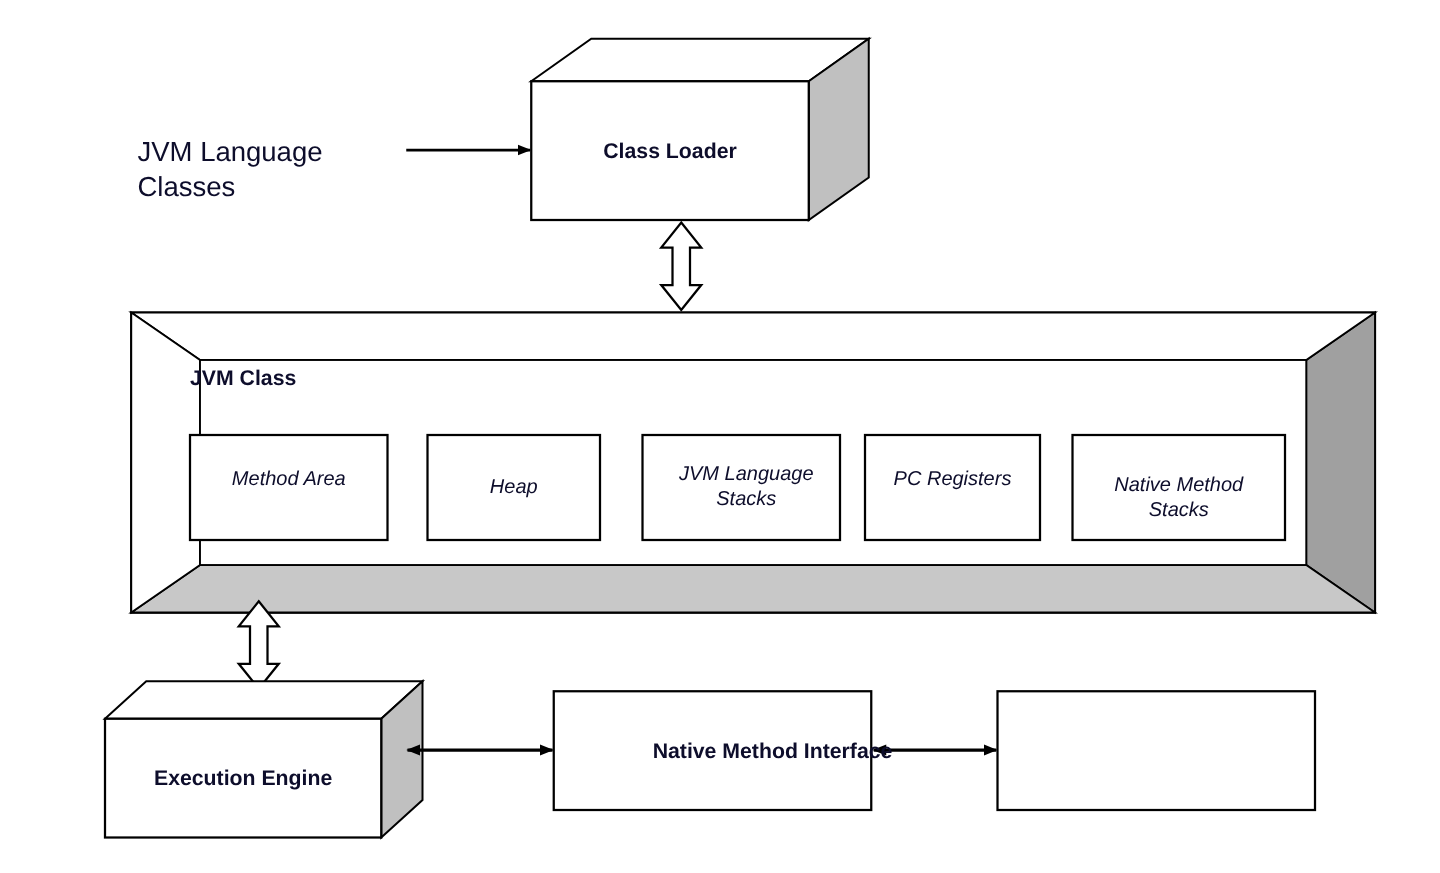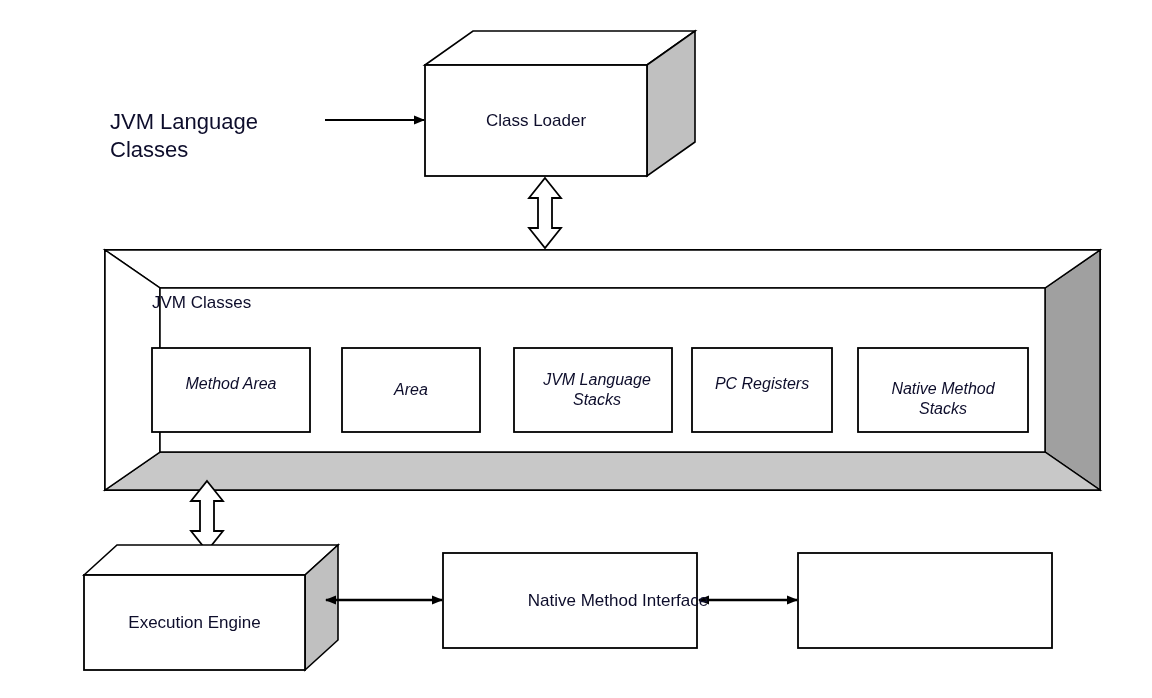--- a/index.html
+++ b/index.html
@@ -27,21 +27,21 @@
     height: 698px;
   }
   .lbl {
     position: absolute;
     color: #0d0d2b;
     text-align: center;
     line-height: 1.25;
     white-space: pre-line;
     pointer-events: none;
   }
-  .lbl.bold   { font-weight: normal; }
+  .lbl.bold   { font-weight: bold; }
   .lbl.italic { font-style: italic; }
   .lbl.flex {
     display: flex;
     align-items: center;
     justify-content: center;
   }
   .t-source { font-size: 22px; }
   .t-box3d  { font-size: 17px; }
   .t-section{ font-size: 17px; }
   .t-inner  { font-size: 16px; }
@@ -121,25 +121,25 @@
 
     <g>
       <line x1="699" y1="600" x2="797" y2="600" stroke="#000000" stroke-width="2.6" marker-start="url(#solidArrowStart)" marker-end="url(#solidArrowEnd)"></line>
     </g>
   </svg>
 
   <div class="lbl t-source" style="left:110px; top:108px; width:220px; text-align:left;">JVM Language Classes</div>
 
   <div class="lbl bold t-box3d flex" style="left:425px; top:65px; width:222px; height:111px;">Class Loader</div>
 
-  <div class="lbl bold t-section" style="left:152px; top:292px; width:300px; text-align:left;">JVM Classes</div>
+  <div class="lbl bold t-section" style="left:152px; top:292px; width:300px; text-align:left;">JVM Class</div>
 
   <div class="lbl italic t-inner flex" style="left:152px; top:352px; width:158px; height:64px;">Method Area</div>
 
-  <div class="lbl italic t-inner flex" style="left:342px; top:348px; width:138px; height:84px;">Area</div>
+  <div class="lbl italic t-inner flex" style="left:342px; top:348px; width:138px; height:84px;">Heap</div>
 
   <div class="lbl italic t-inner flex" style="left:514px; top:348px; width:166px; height:84px;">JVM Language
 Stacks</div>
 
   <div class="lbl italic t-inner flex" style="left:692px; top:348px; width:140px; height:72px;">PC Registers</div>
 
   <div class="lbl italic t-inner flex" style="left:858px; top:365px; width:170px; height:68px;">Native Method
 Stacks</div>
 
   <div class="lbl bold t-box3d flex" style="left:84px; top:575px; width:221px; height:95px;">Execution Engine</div>

